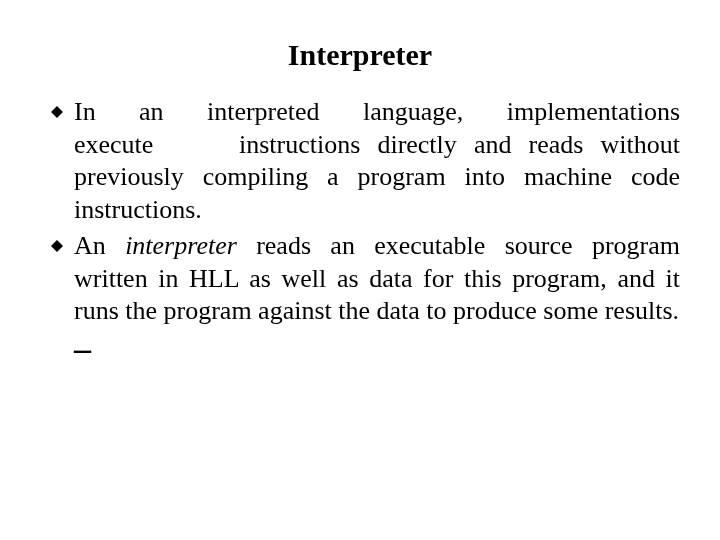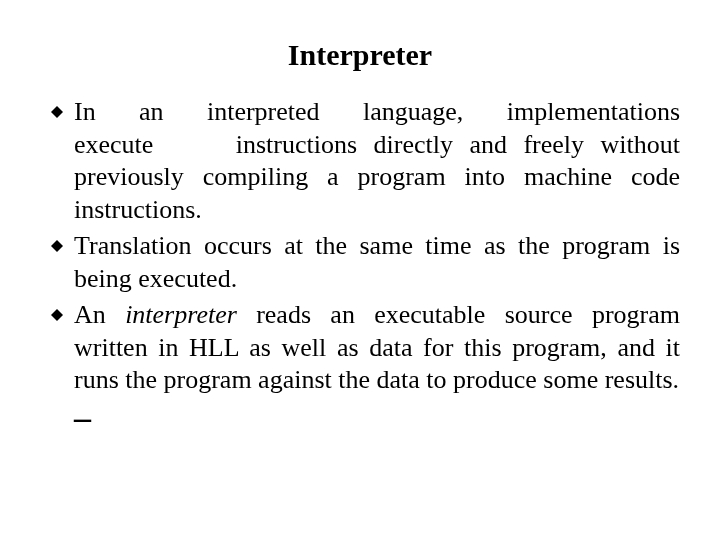--- a/index.html
+++ b/index.html
@@ -65,32 +65,24 @@
 
   <div class="bullets">
 
     <div class="bullet">
       <div class="bullet-marker">
         <svg viewBox="0 0 10 10">
             <polygon points="5,0 10,5 5,10 0,5" fill="#000"></polygon>
           </svg>
       </div>
       <div class="bullet-text">
-        <span>In an interpreted language, implementations execute</span>&nbsp;&nbsp;&nbsp;&nbsp;&nbsp;<span>instructions directly and freely without previously compiling a program into machine code instructions.</span>
+        <span>In an interpreted language, implementations execute</span>&nbsp;&nbsp;&nbsp;&nbsp;&nbsp;<span>instructions directly and reads without previously compiling a program into machine code instructions.</span>
       </div>
     </div>
 
-    <div class="bullet">
-      <div class="bullet-marker">
-        <svg viewBox="0 0 10 10">
-            <polygon points="5,0 10,5 5,10 0,5" fill="#000"></polygon>
-          </svg>
-      </div>
-      <div class="bullet-text">Translation occurs at the same time as the program is being executed.</div>
-    </div>
 
     <div class="bullet">
       <div class="bullet-marker">
         <svg viewBox="0 0 10 10">
             <polygon points="5,0 10,5 5,10 0,5" fill="#000"></polygon>
           </svg>
       </div>
       <div class="bullet-text">
         <span>An </span><span class="italic">interpreter</span><span> reads an executable source program written in HLL as well as data for this program, and it runs the program against the data to produce some results.</span>
       </div>

